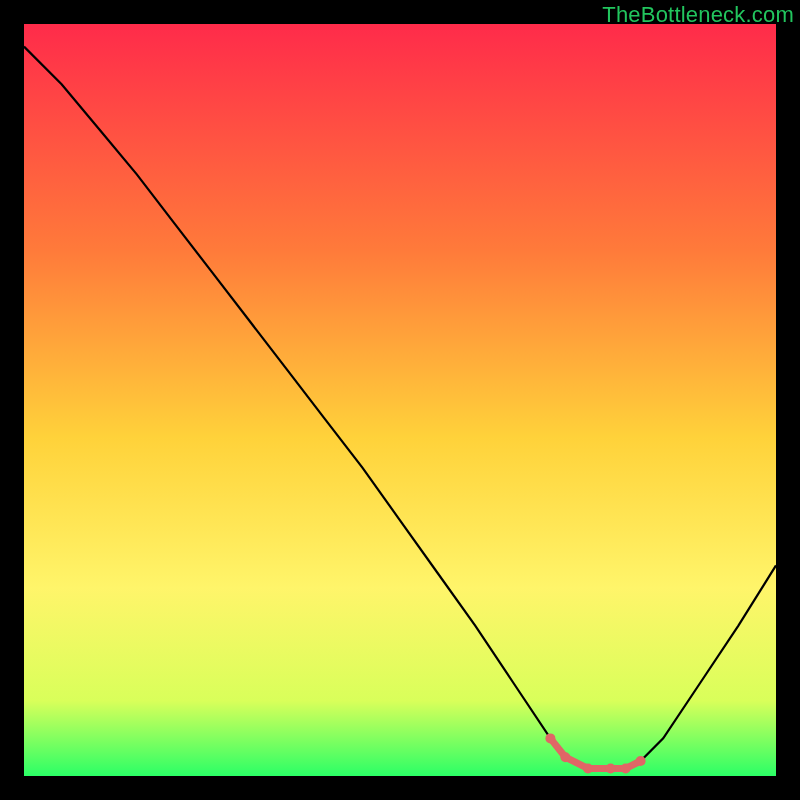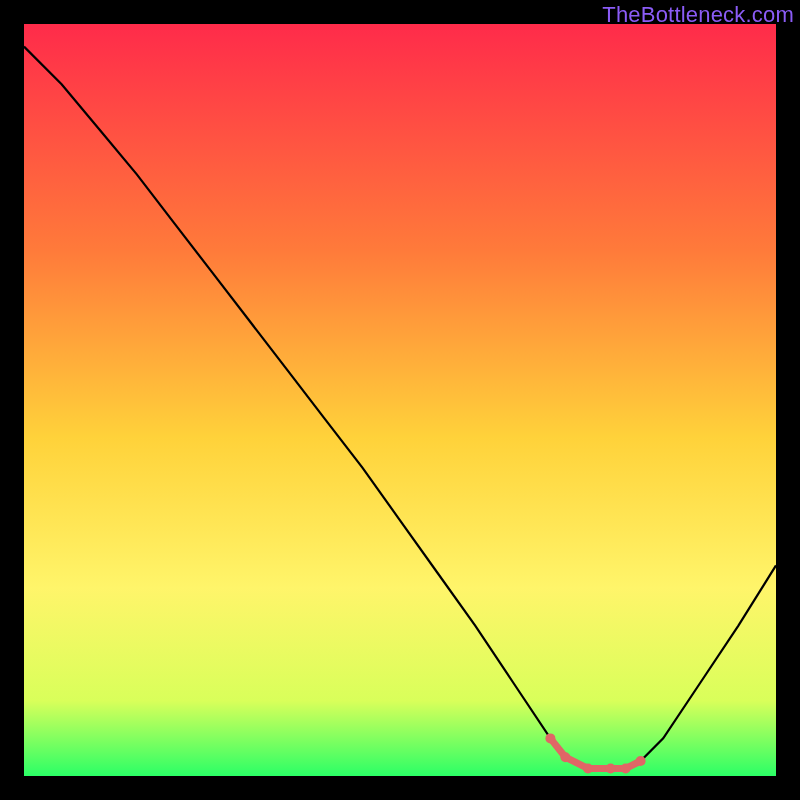--- a/index.html
+++ b/index.html
@@ -23,21 +23,21 @@
     position: absolute;
     left: 0;
     top: 0;
     width: 752px;
     height: 752px;
   }
   .watermark {
     position: absolute;
     top: 2px;
     right: 6px;
-    color: #8b5cf6;
+    color: #22c55e;
     font-size: 22px;
     font-weight: 500;
     letter-spacing: 0.2px;
   }
 </style>
 </head>
 <body>
 
 <div class="watermark">TheBottleneck.com</div>
 

